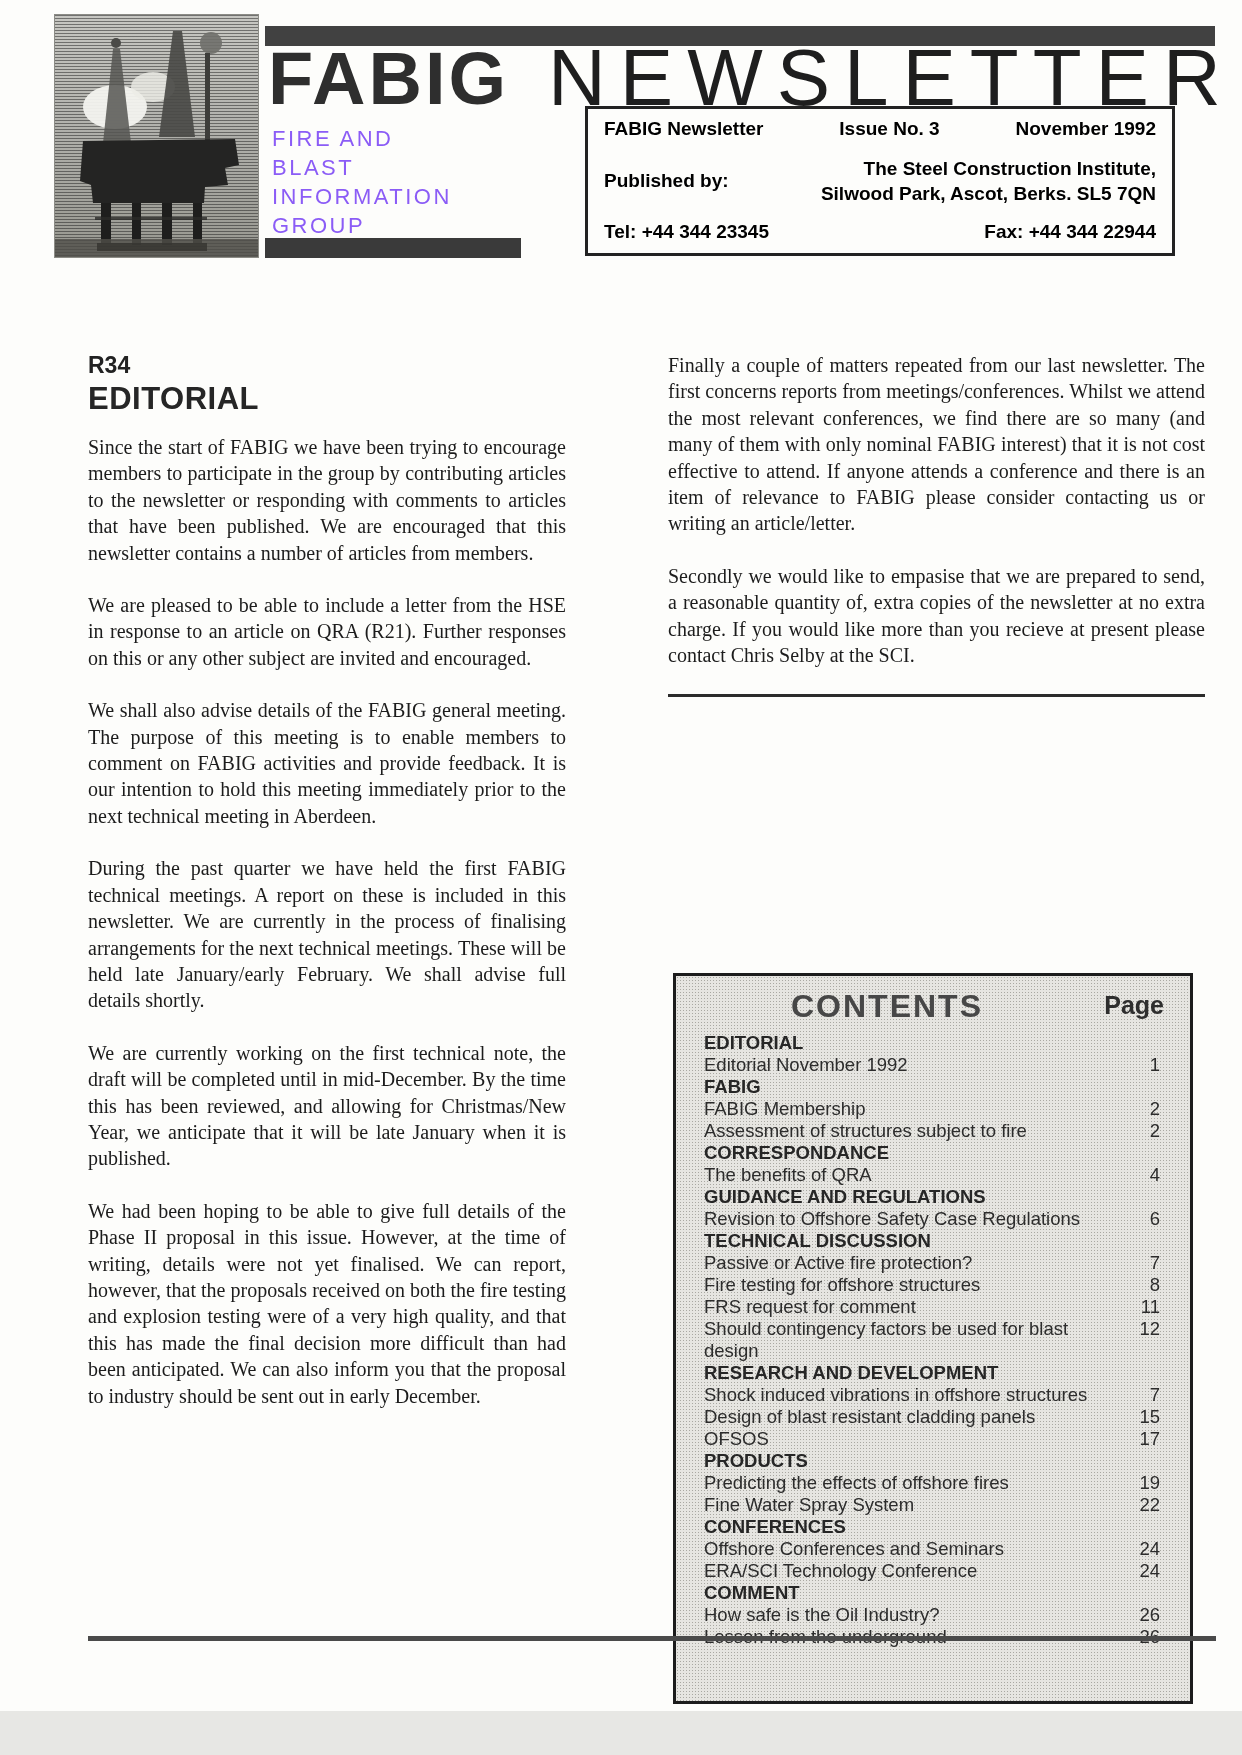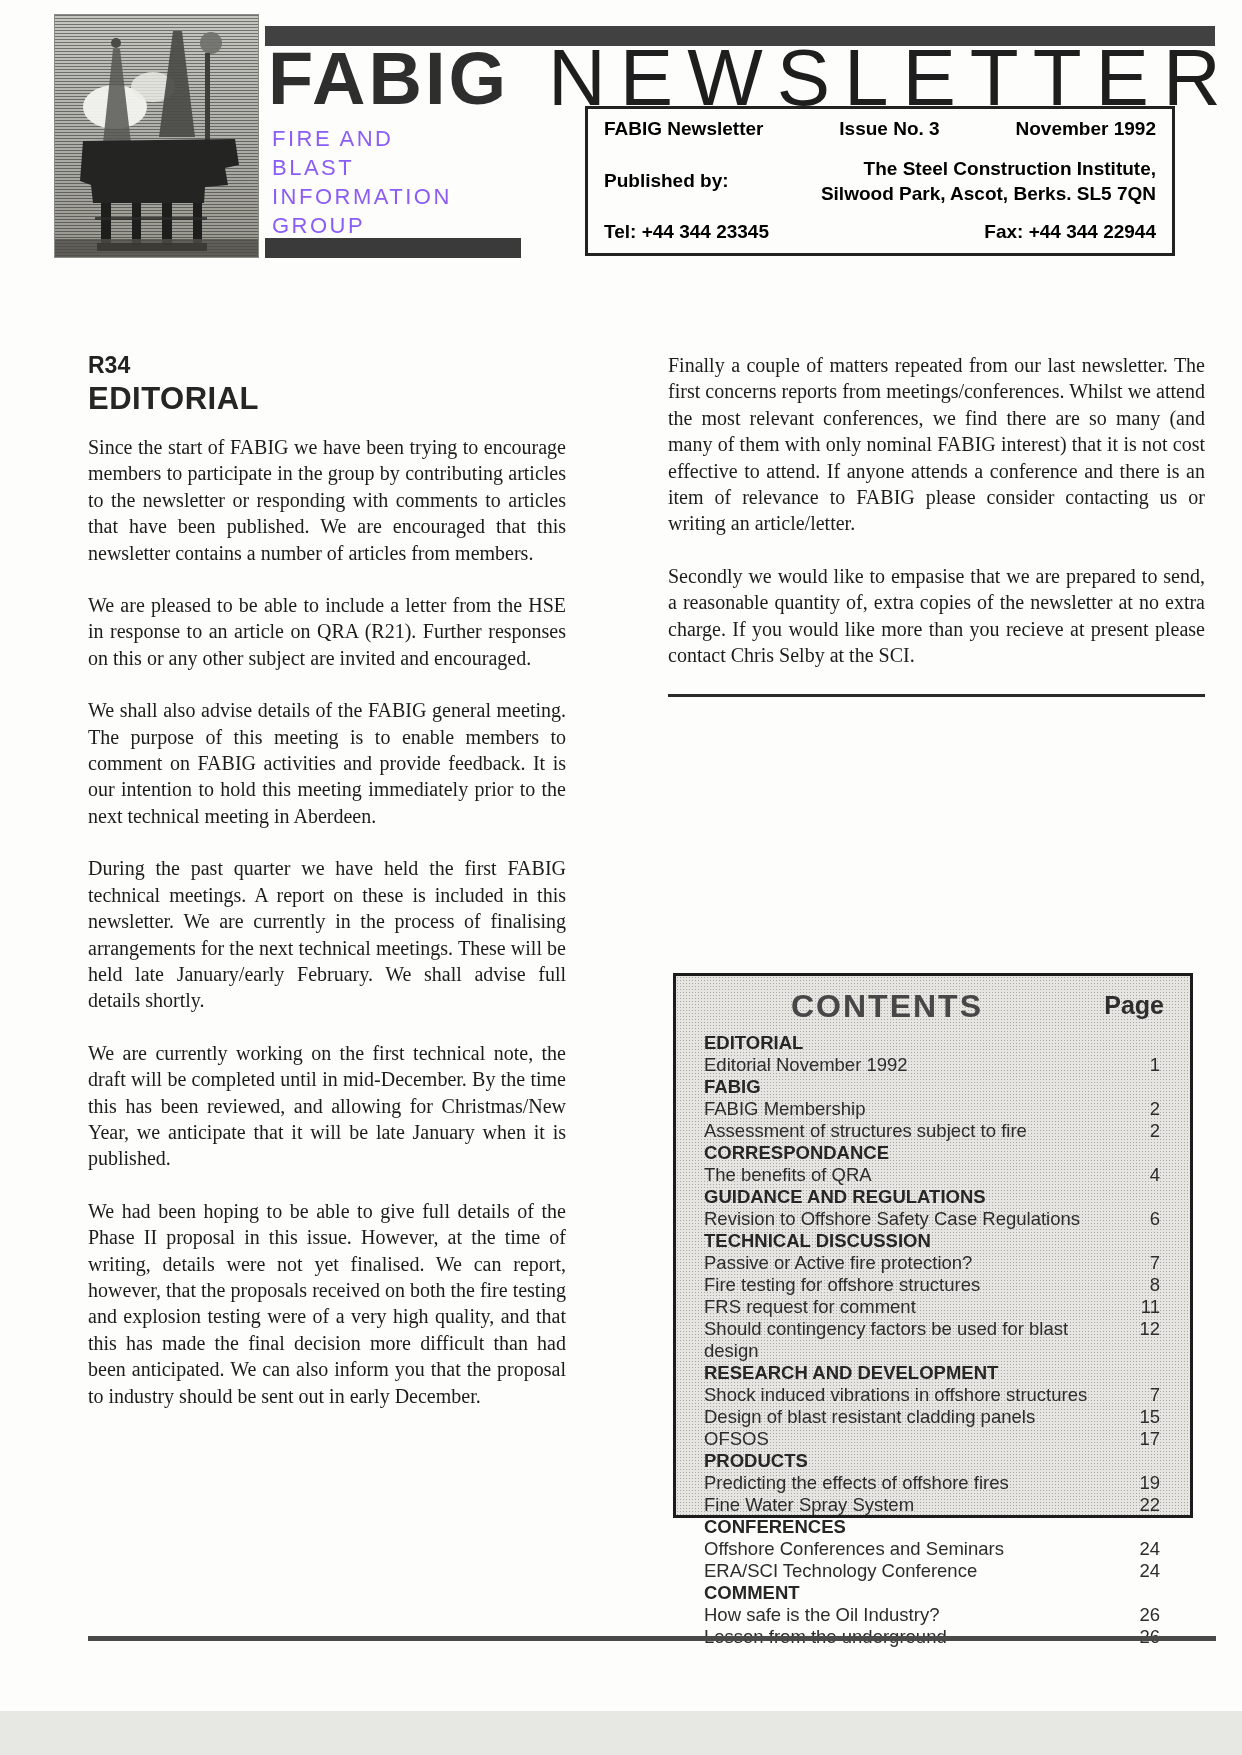--- a/index.html
+++ b/index.html
@@ -37,21 +37,21 @@
   .col{position:absolute;top:352px;}
   .col-left{left:88px;width:478px;}
   .col-right{left:668px;width:537px;}
   .ref{font-size:23px;font-weight:bold;color:#222;line-height:26px;}
   .headline{font-size:31px;font-weight:bold;margin:4px 0 18px 0;line-height:34px;
     letter-spacing:.5px;color:#262626;font-family:"Liberation Sans",sans-serif;}
   .body-p{font-family:"Liberation Serif",serif;font-size:20px;line-height:26.4px;
     text-align:justify;margin:0 0 26px 0;color:#1c1c1c;}
   .divider{height:3px;background:#2b2b2b;margin-top:14px;width:100%;}
   
-  .toc{position:absolute;left:673px;top:973px;width:520px;height:545px;
+  .toc{position:absolute;left:673px;top:973px;width:520px;height:731px;
     box-sizing:border-box;border:3px solid #1c1c1c;
     background-color:#e6e5e1;
     background-image:radial-gradient(circle,#a9a8a2 0.7px,rgba(0,0,0,0) 0.9px);
     background-size:3px 3px;
     padding:10px 30px 10px 28px;}
   .toc-head{position:relative;height:42px;margin-bottom:4px;}
   .toc-title{position:absolute;left:0;right:90px;text-align:center;
     font-size:32px;font-weight:bold;color:#474747;letter-spacing:2px;top:2px;}
   .toc-page-label{position:absolute;right:-4px;top:5px;font-size:25px;font-weight:bold;color:#2e2e2e;}
   .toc-row{display:flex;line-height:22px;font-size:18.5px;color:#2c2c2c;}

